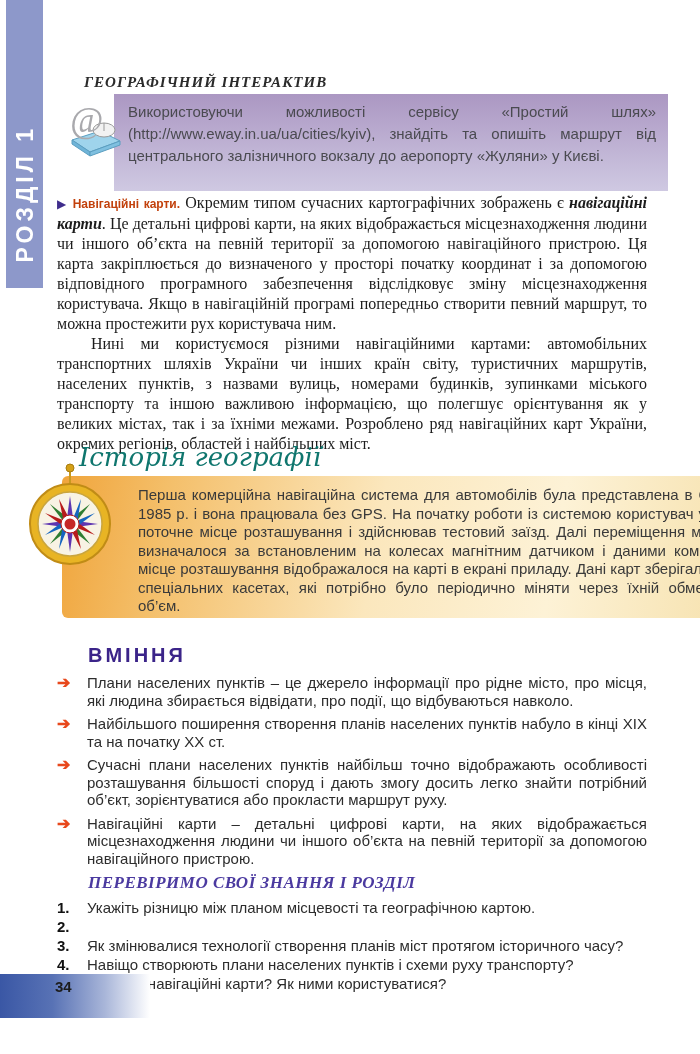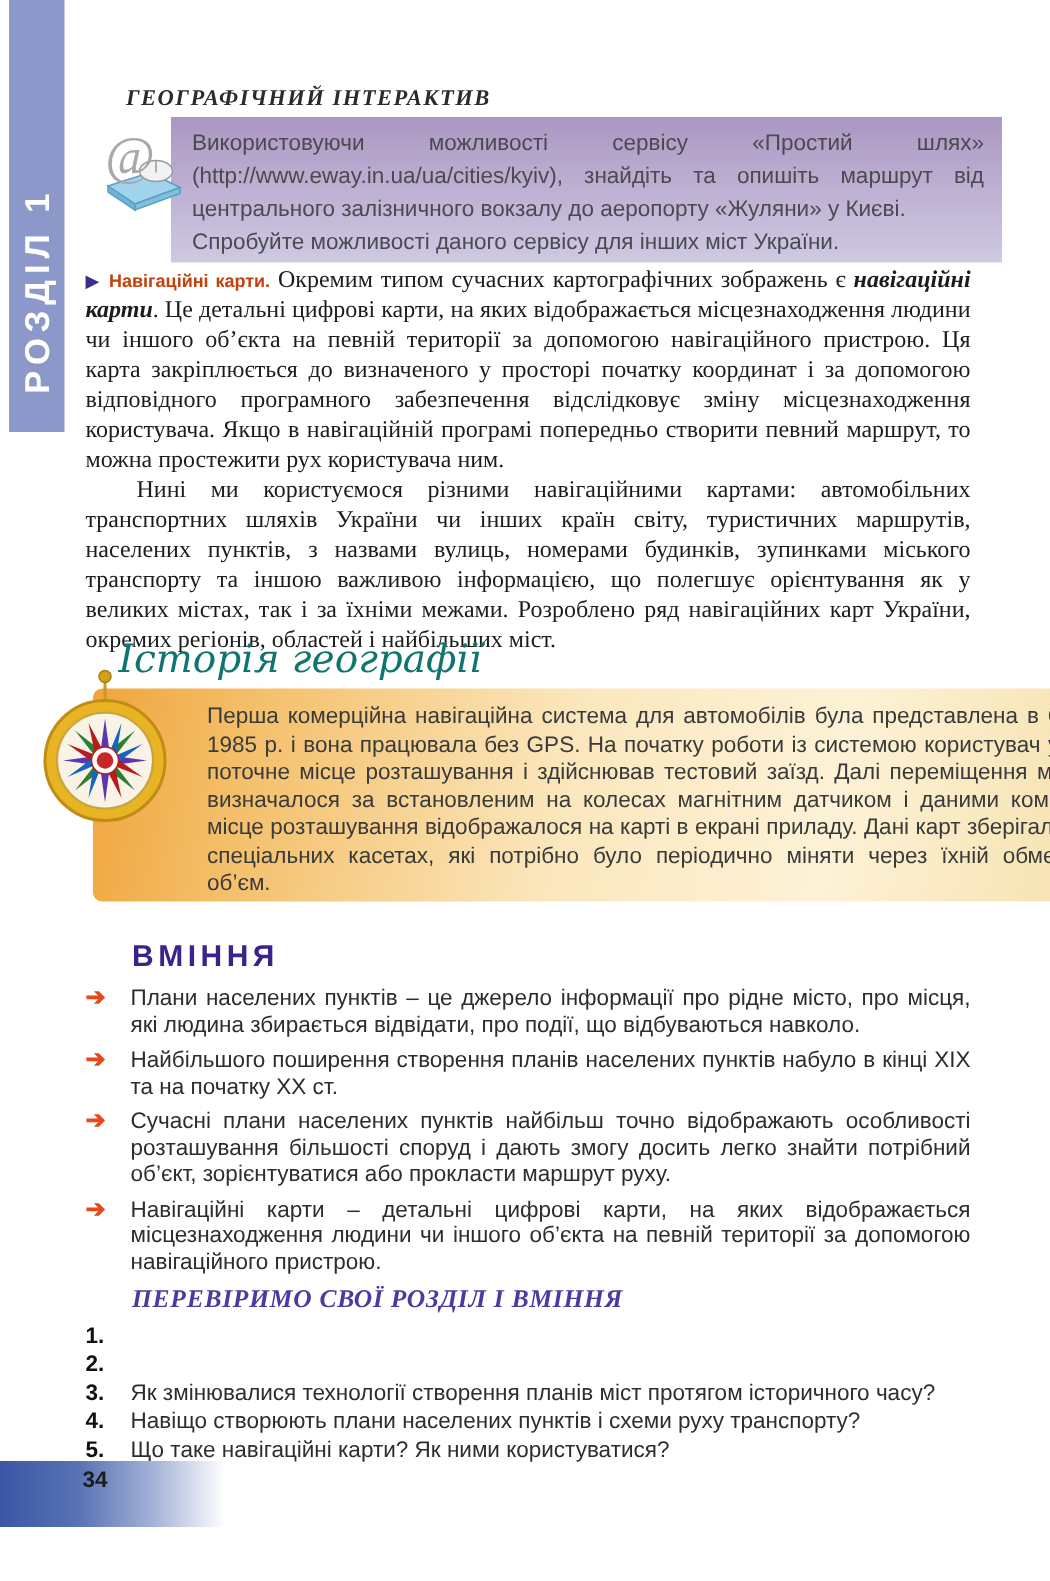--- a/index.html
+++ b/index.html
@@ -4,21 +4,21 @@
 <style>
   html,body{margin:0;padding:0;background:#ffffff;}
   .page{position:relative;width:700px;height:1054px;background:#ffffff;overflow:hidden;
         font-family:"Liberation Sans",sans-serif;}
   
   .chapter-bar{position:absolute;left:6px;top:0;width:37px;height:288px;background:#8d98ca;}
   .chapter-label{position:absolute;left:50%;bottom:26px;transform:translateX(-50%) rotate(180deg);
         writing-mode:vertical-rl;font-family:"Liberation Sans",sans-serif;font-weight:bold;
         font-size:23px;letter-spacing:4px;color:#ffffff;white-space:nowrap;}
   
-  .content{position:absolute;left:57px;top:0;width:590px;padding-top:58px;}
+  .content{position:absolute;left:57px;top:16px;width:590px;padding-top:58px;}
   .geo-header{margin-left:27px;height:20px;font-family:"Liberation Serif",serif;font-style:italic;
         font-weight:bold;font-size:15px;letter-spacing:1px;color:#2b2b2b;}
   
   .service-box{position:relative;margin-left:57px;margin-top:0;width:554px;height:97px;
         background:linear-gradient(to bottom,#ab97c2 0%,#b6a6cc 30%,#cfc9e2 100%);
         box-sizing:border-box;padding:7px 12px 0 14px;
         font-size:15px;line-height:22px;color:#4a4a50;text-align:justify;}
   .service-box p{margin:0;}
   .at-icon{position:absolute;left:-46px;top:6px;width:56px;height:58px;}
   
@@ -75,21 +75,20 @@
         <svg width="56" height="58" viewBox="0 0 56 58">
           <polygon points="4,40 32,31 52,41 22,52" fill="#9fd4ec" stroke="#5b9ec0" stroke-width="1"></polygon>
           <polygon points="4,40 22,52 22,56 4,44" fill="#6fb4d8" stroke="#5b9ec0" stroke-width="1"></polygon>
           <polygon points="22,52 52,41 52,45 22,56" fill="#7fc0e0" stroke="#5b9ec0" stroke-width="1"></polygon>
           <ellipse cx="36" cy="30" rx="11" ry="7" fill="#f2f2f2" stroke="#9a9a9a" stroke-width="1"></ellipse>
           <line x1="36" y1="23" x2="36" y2="31" stroke="#9a9a9a" stroke-width="1"></line>
           <text x="2" y="32" font-family="Liberation Serif, serif" font-style="italic" font-size="36" fill="#a9a9ad">@</text>
         </svg>
       </div>
       <p>Використовуючи можливості сервісу «Простий шлях» (http://www.eway.in.ua/ua/cities/kyiv), знайдіть та опишіть маршрут від центрального залізничного вокзалу до аеропорту «Жуляни» у Києві.</p>
-      <p>Спробуйте можливості даного сервісу для інших міст України.</p>
     </div>
 
     <div class="article">
       <p><span class="sec-bullet">▶</span> <span class="sec-lead">Навігаційні карти.</span> <span>Окремим типом сучасних картографічних зображень є </span><span class="em-phrase">навігаційні карти</span><span>. Це детальні цифрові карти, на яких відображається місцезнаходження людини чи іншого об’єкта на певній території за допомогою навігаційного пристрою. Ця карта закріплюється до визначеного у просторі початку координат і за допомогою відповідного програмного забезпечення відслідковує зміну місцезнаходження користувача. Якщо в навігаційній програмі попередньо створити певний маршрут, то можна простежити рух користувача ним.</span></p>
       <p class="p2">Нині ми користуємося різними навігаційними картами: автомобільних транспортних шляхів України чи інших країн світу, туристичних маршрутів, населених пунктів, з назвами вулиць, номерами будинків, зупинками міського транспорту та іншою важливою інформацією, що полегшує орієнтування як у великих містах, так і за їхніми межами. Розроблено ряд навігаційних карт України, окремих регіонів, областей і найбільших міст.</p>
     </div>
 
     <div class="history-heading">Історія географії</div>
     <div class="history-box">
       <div class="compass-icon">
@@ -136,24 +135,25 @@
       <div class="point">
         <span class="arrow">➔</span>
         <span class="pt-text">Сучасні плани населених пунктів найбільш точно відображають особливості розташування більшості споруд і дають змогу досить легко знайти потрібний об’єкт, зорієнтуватися або прокласти маршрут руху.</span>
       </div>
       <div class="point">
         <span class="arrow">➔</span>
         <span class="pt-text">Навігаційні карти – детальні цифрові карти, на яких відображається місцезнаходження людини чи іншого об’єкта на певній території за допомогою навігаційного пристрою.</span>
       </div>
     </div>
 
-    <div class="q-heading">ПЕРЕВІРИМО СВОЇ РОЗДІЛ І ВМІННЯ</div>
+    <div class="q-heading">ПЕРЕВІРИМО СВОЇ ЗНАННЯ І РОЗДІЛ</div>
     <div class="questions">
       <div class="question">
         <span class="q-num">1.</span>
+        <span>Укажіть різницю між планом місцевості та географічною картою.</span>
       </div>
       <div class="question">
         <span class="q-num">2.</span>
       </div>
       <div class="question">
         <span class="q-num">3.</span>
         <span>Як змінювалися технології створення планів міст протягом історичного часу?</span>
       </div>
       <div class="question">
         <span class="q-num">4.</span>

